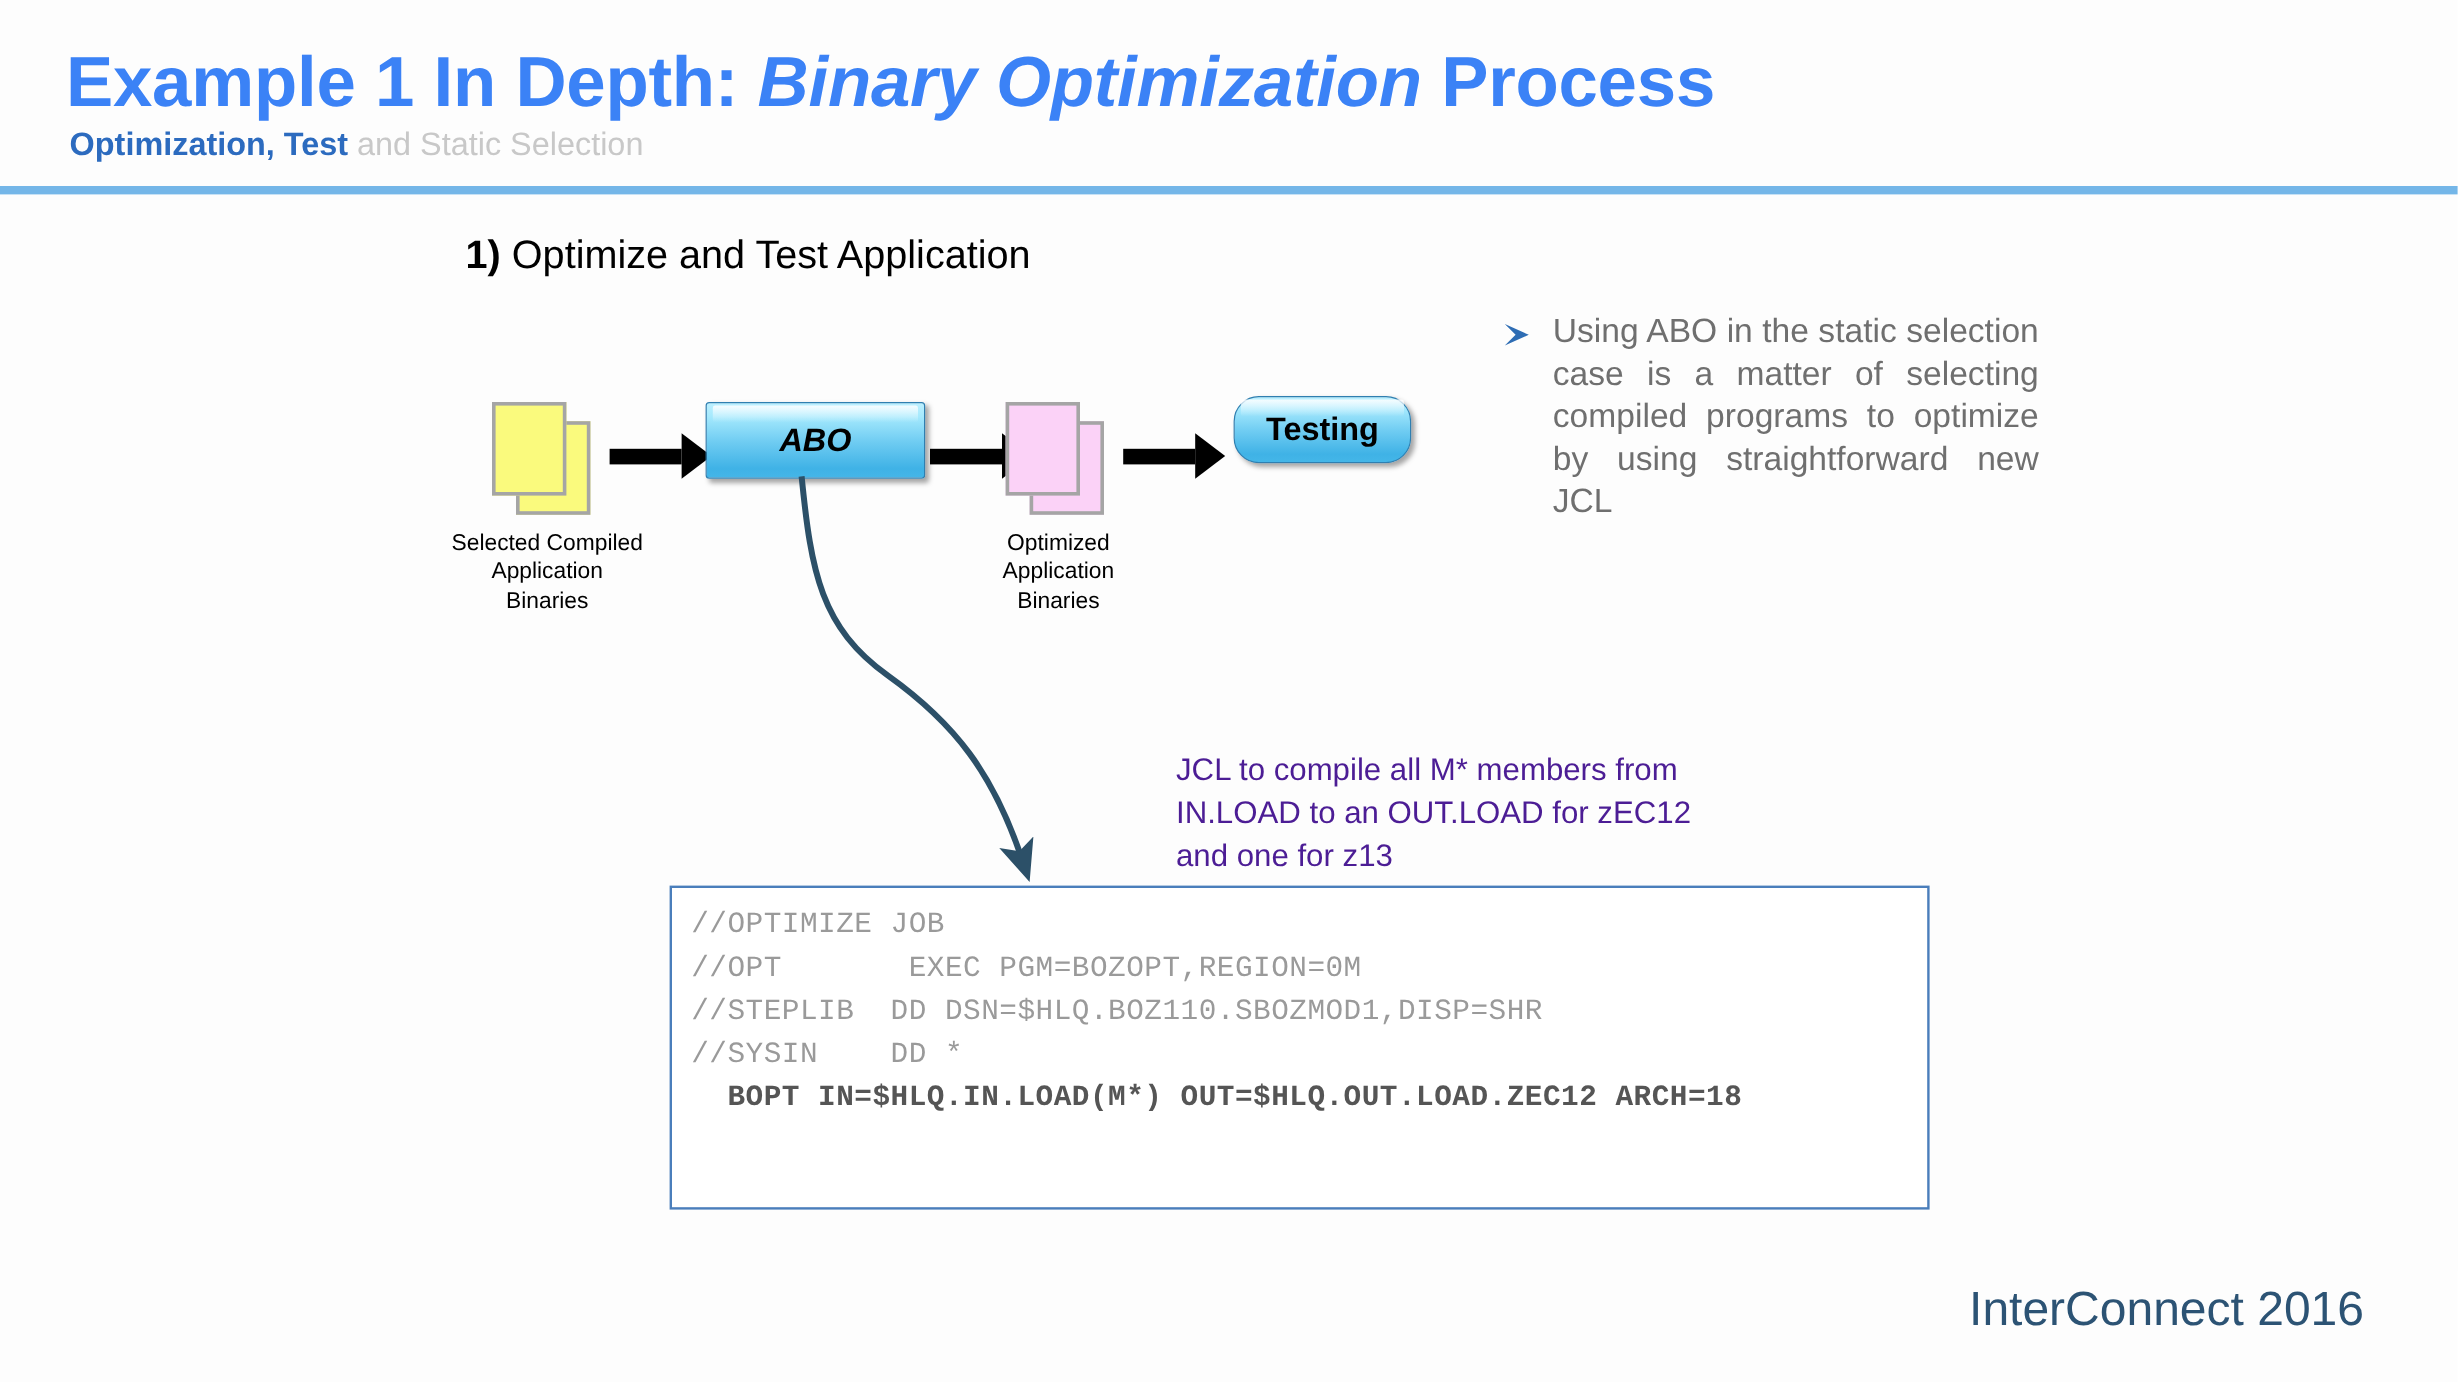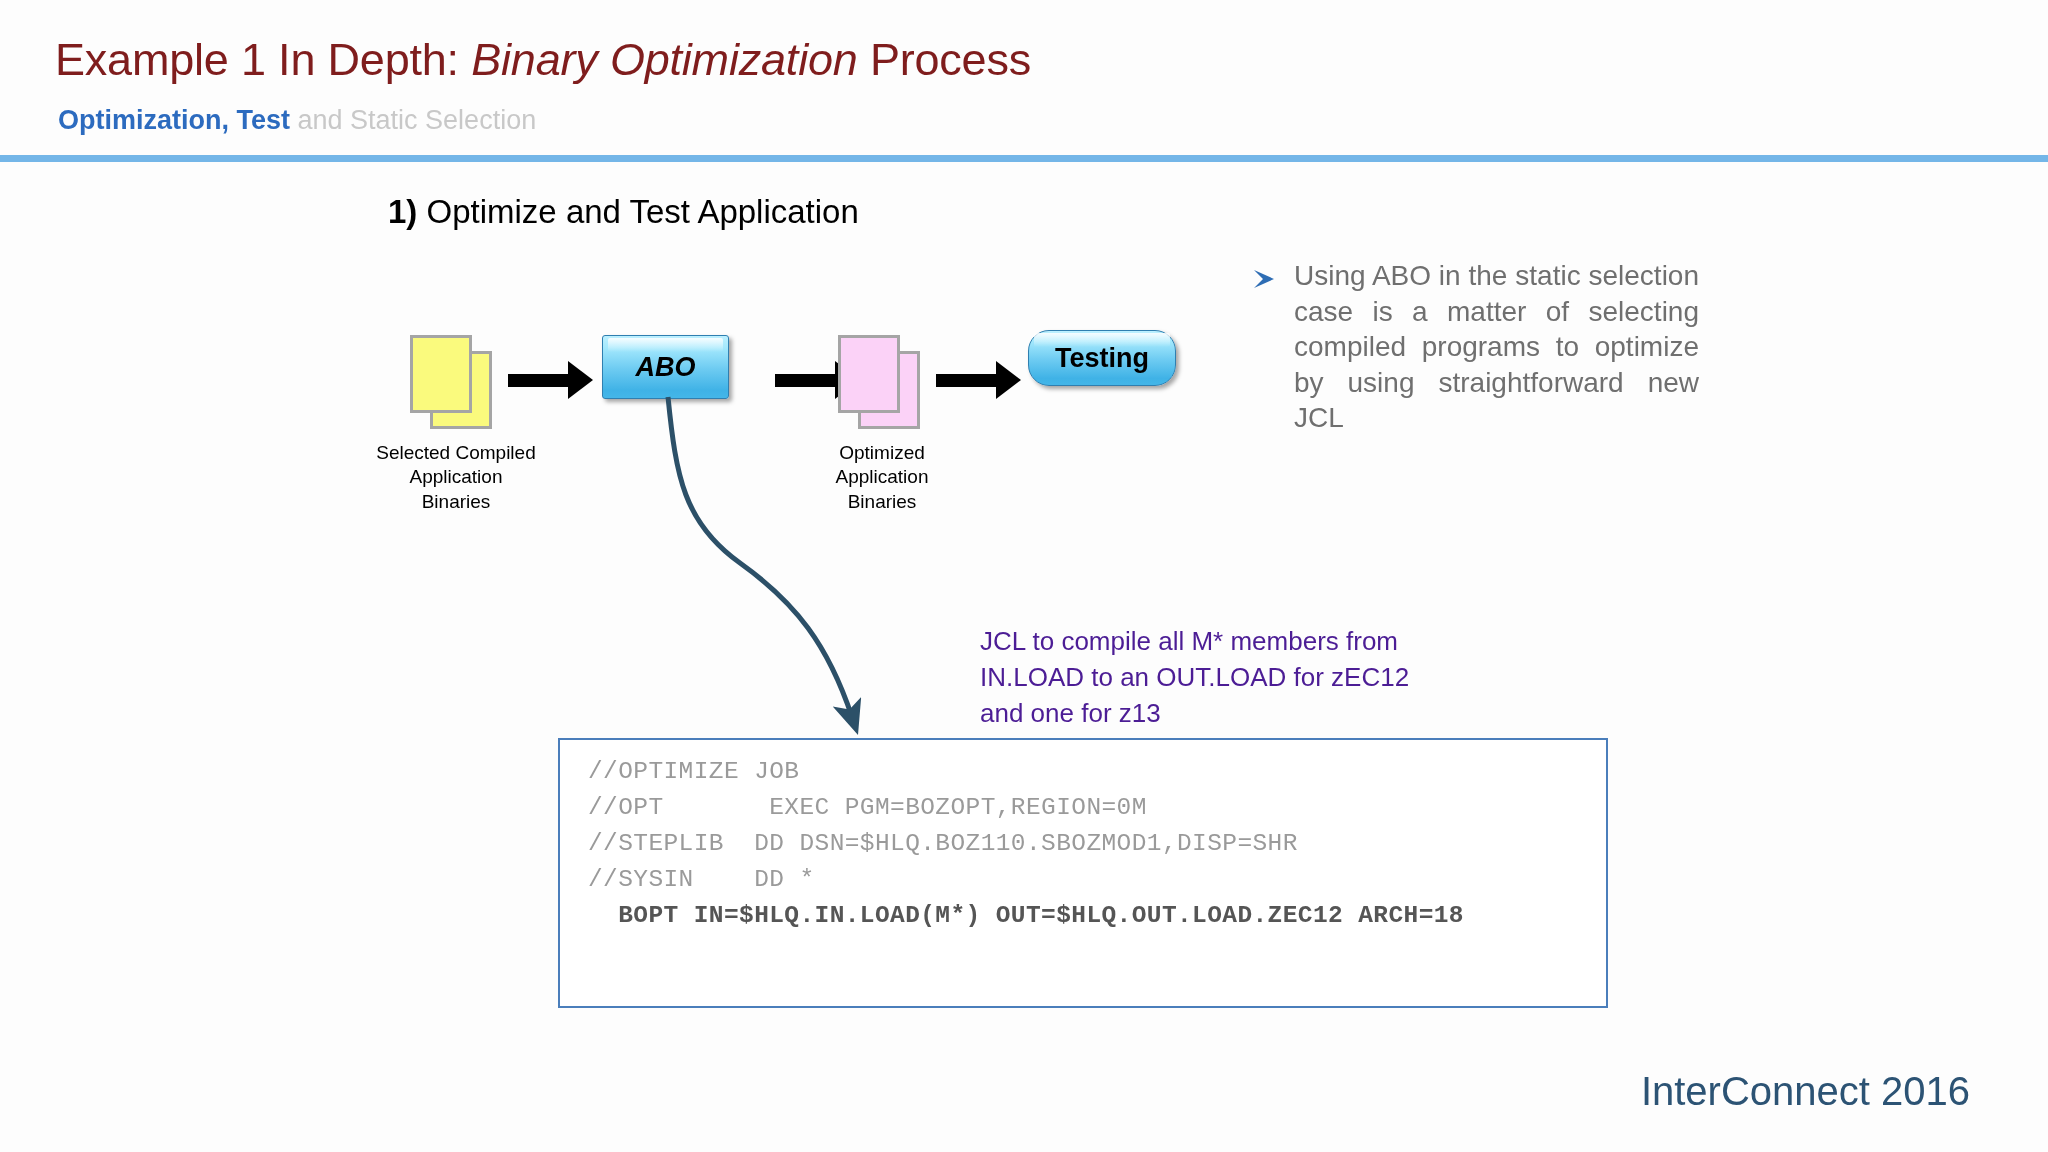--- a/index.html
+++ b/index.html
@@ -20,23 +20,23 @@
   #slide-header {
     position: absolute;
     left: 0; top: 0;
     width: 2048px;
     height: 158px;
   }
   #title-line {
     position: absolute;
     left: 55px;
     top: 34px;
-    font-size: 45px;
-    color: #7f1d1d;
-    font-weight: 400;
+    font-size: 59px;
+    color: #3b82f6;
+    font-weight: 700;
     white-space: nowrap;
     letter-spacing: -0.2px;
   }
   #title-line .em {
     font-style: italic;
   }
   #subtitle-line {
     position: absolute;
     left: 58px;
     top: 105px;
@@ -214,21 +214,21 @@
   
   #code-block {
     position: absolute;
     left: 558px;
     top: 738px;
     width: 1050px;
     height: 270px;
     box-sizing: border-box;
     border: 2px solid #4A7EBB;
     background: #ffffff;
-    padding: 14px 0 0 28px;
+    padding: 14px 0 0 16px;
   }
   .code-line {
     font-family: "Liberation Mono", "DejaVu Sans Mono", monospace;
     font-size: 24.5px;
     line-height: 36px;
     color: #9A9A9A;
     white-space: pre;
     letter-spacing: 0.4px;
   }
   .code-line.emph {
@@ -268,21 +268,21 @@
   <div class="doc-stack doc-yellow" style="left:50px; top:10px;">
     <div class="sheet back"></div>
     <div class="sheet front"></div>
   </div>
 
   <div class="arrow-right" style="left:148px; top:35px; width:86px;">
     <div class="shaft" style="width:60px;"></div>
     <div class="head"></div>
   </div>
 
-  <div class="glossy-box" id="box-abo" style="left:242px; top:10px; width:127px; height:64px;">
+  <div class="glossy-box" id="box-abo" style="left:228px; top:10px; width:183px; height:64px;">
     <span>ABO</span>
   </div>
 
   <div class="arrow-right" style="left:415px; top:35px; width:86px;">
     <div class="shaft" style="width:60px;"></div>
     <div class="head"></div>
   </div>
 
   <div class="doc-stack doc-pink" style="left:478px; top:10px;">
     <div class="sheet back"></div>

